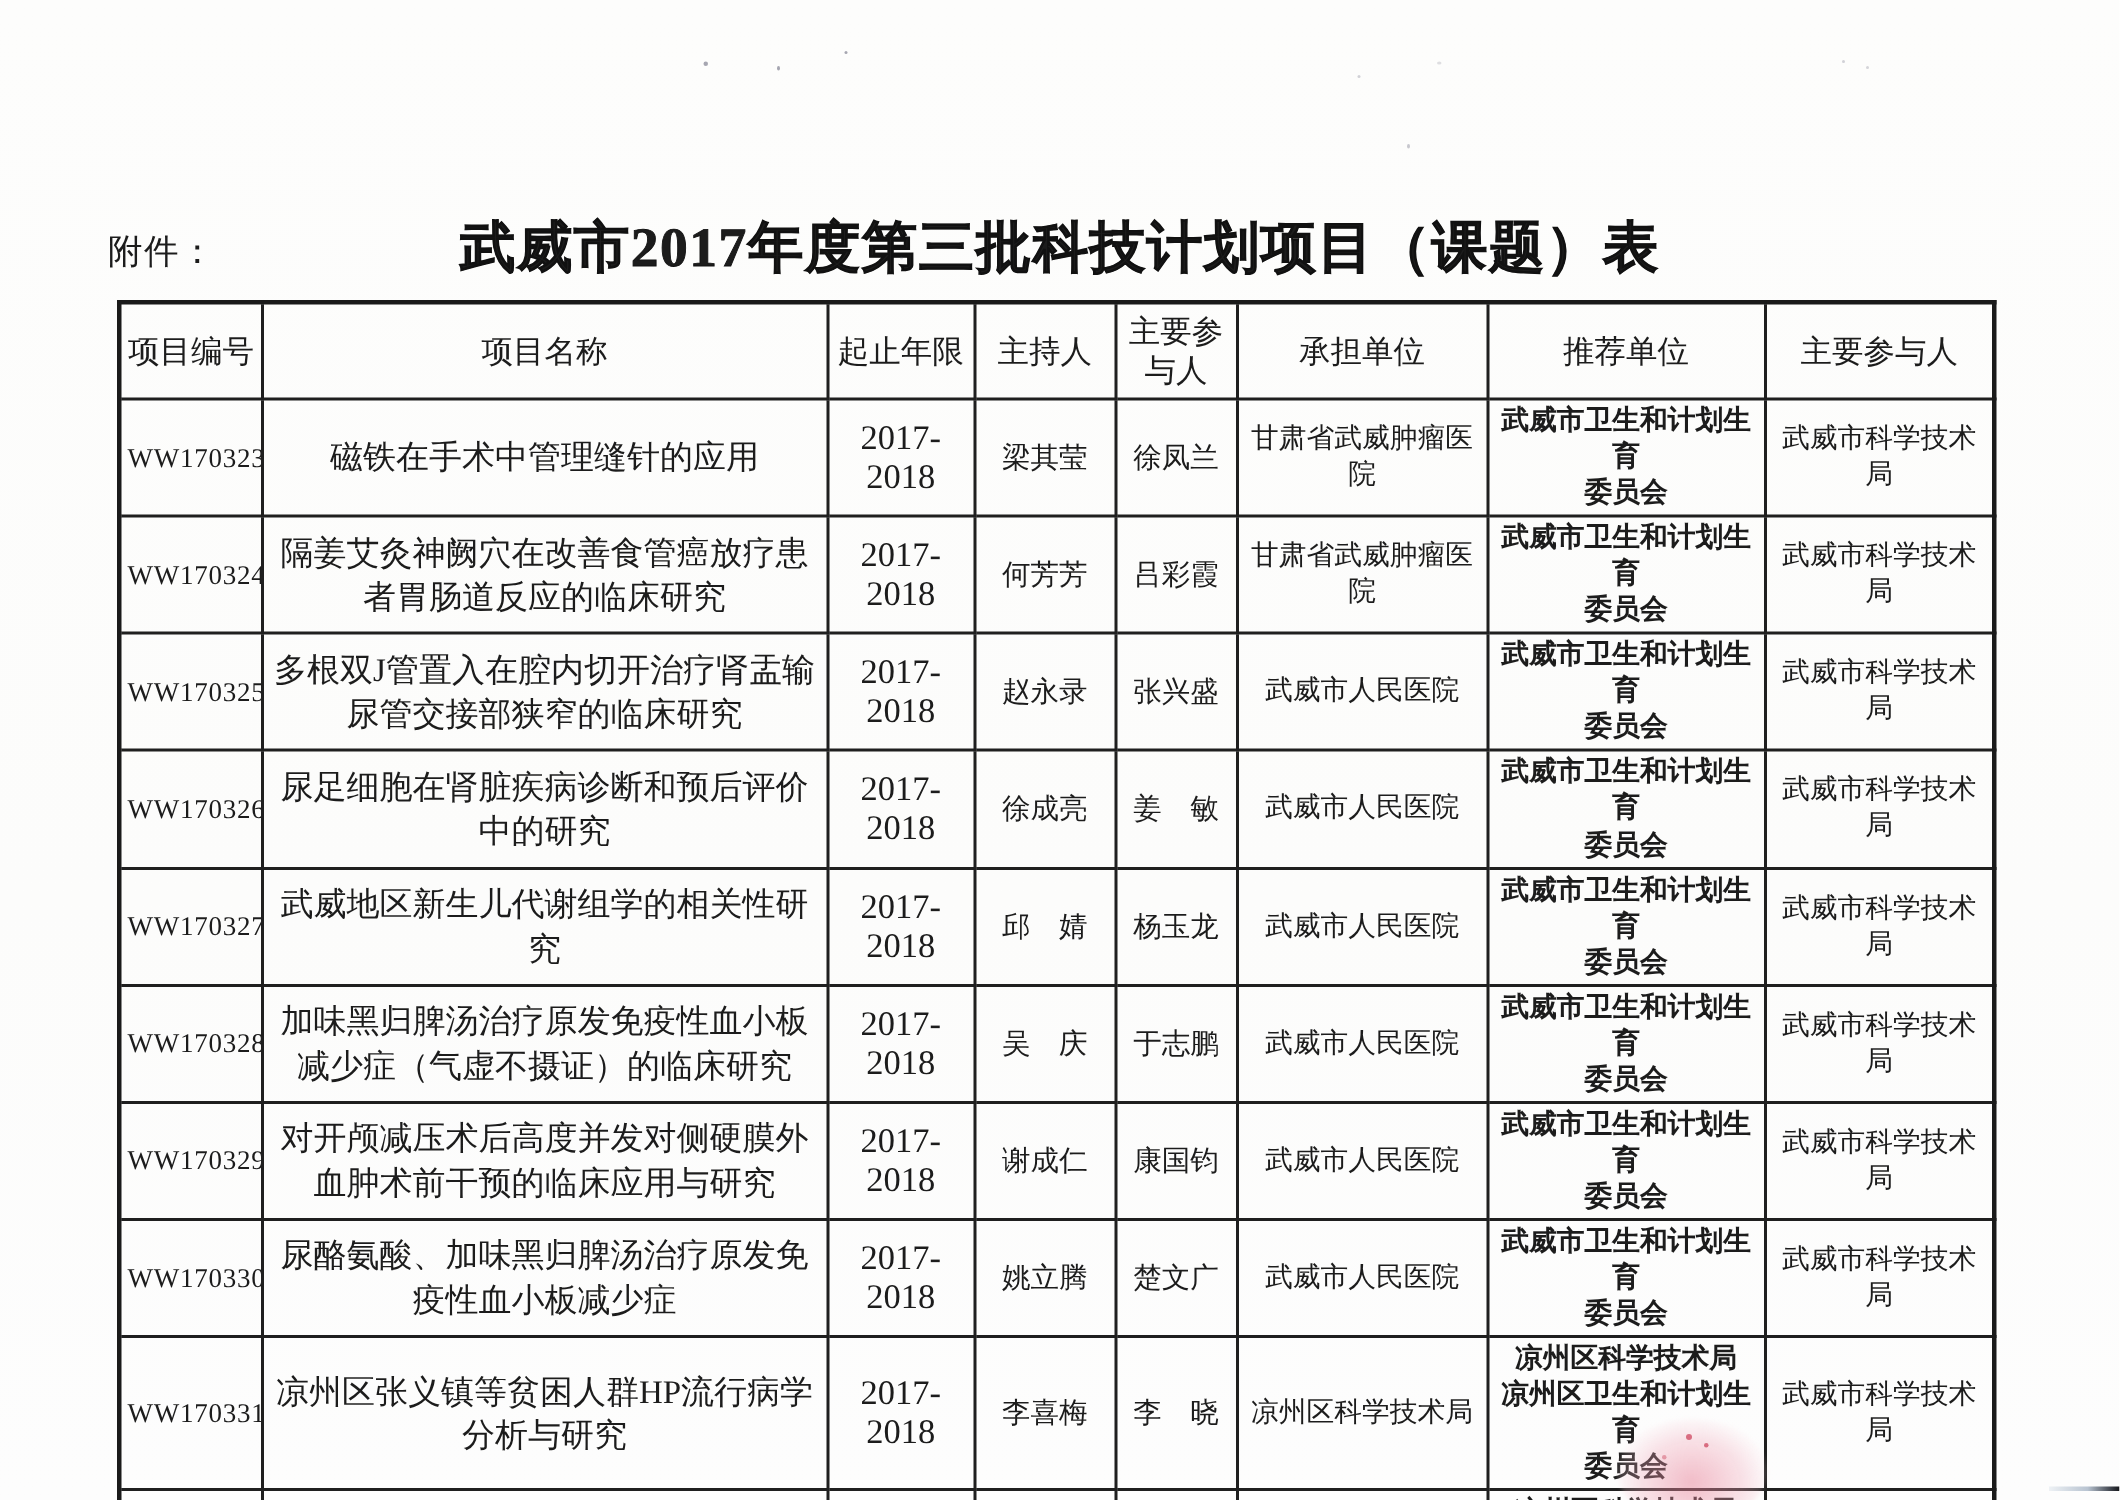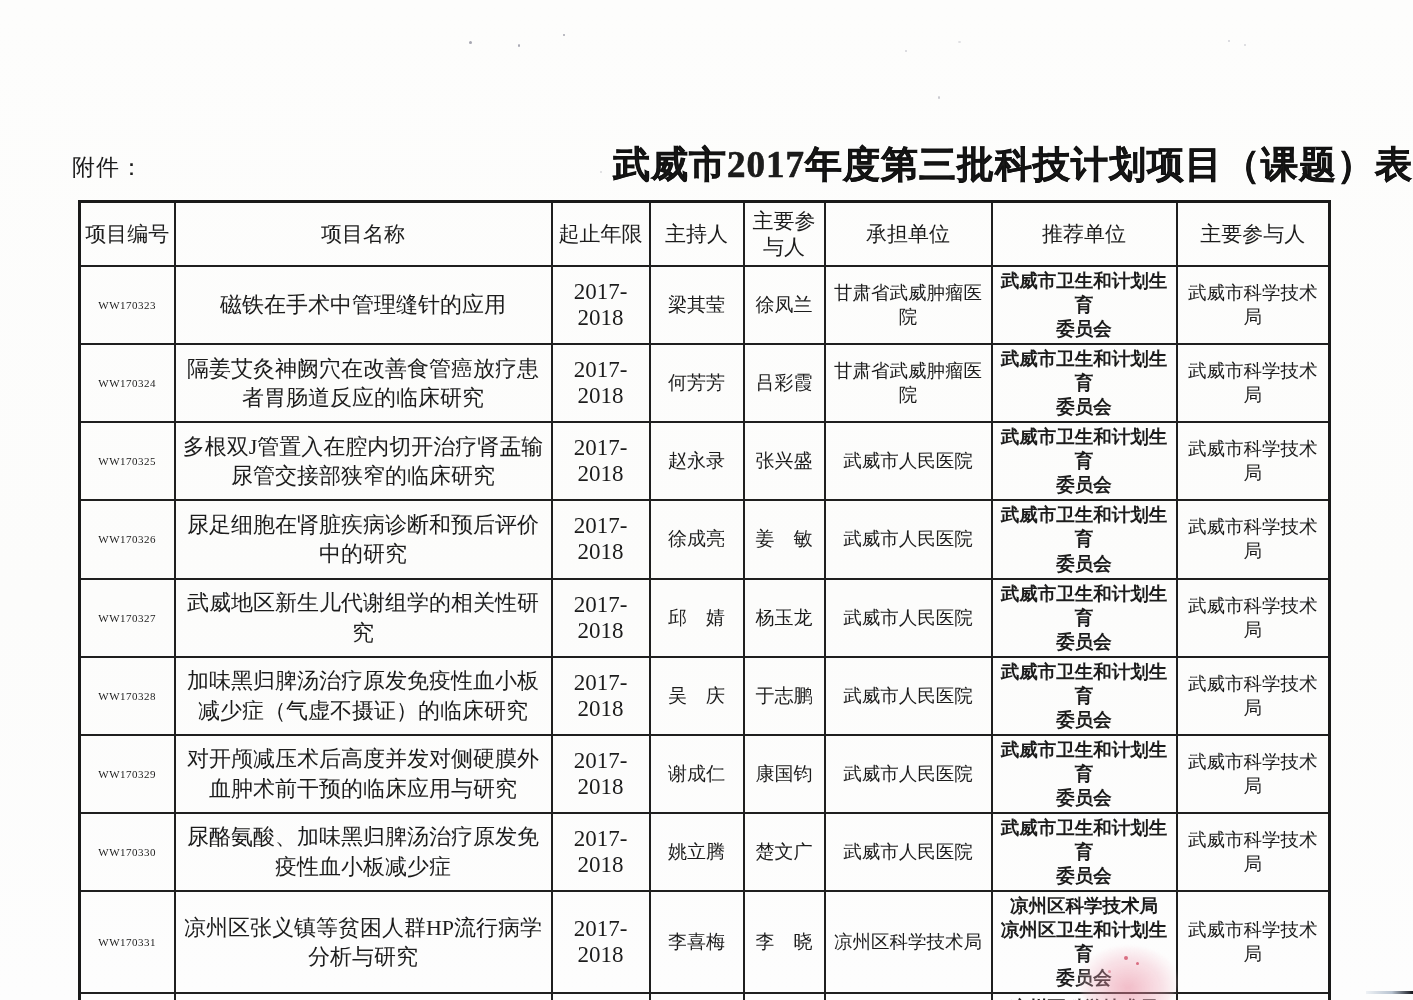--- a/index.html
+++ b/index.html
@@ -20,21 +20,21 @@
     left: 72px; top: 112px;
     font-size: 23px;
     letter-spacing: 1px;
     margin-top: 40px;
   }
   .title {
     position: absolute;
     left: 0; top: 140px;
     width: 1413px;
     margin: 0;
-    text-align: right;
+    text-align: center;
     font-size: 37px;
     font-weight: bold;
     letter-spacing: 1px;
     -webkit-text-stroke: 0.6px #111;
   }
   table.projects {
     position: absolute;
     left: 78px; top: 200px;
     width: 1250px;
     border-collapse: collapse;
@@ -47,21 +47,21 @@
     vertical-align: middle;
     padding: 2px 4px;
     overflow: hidden;
   }
   table.projects th {
     font-size: 21px;
     font-weight: normal;
     height: 58px;
     line-height: 1.25;
   }
-  td.id   { font-size: 11px; letter-spacing: 0.5px; }
+  td.id   { font-size: 18px; letter-spacing: 0.5px; }
   td.name { font-size: 22px; line-height: 1.35; padding: 2px 8px; }
   td.years{ font-size: 23px; }
   td.person { font-size: 19px; }
   td.unit { font-size: 18.5px; line-height: 1.3; }
   td.rec  { white-space: pre-line; font-weight: bold; }
   tr.h55 { height: 55px; }
   tr.h54 { height: 54px; }
   tr.h53 { height: 53px; }
   tr.h75 { height: 75px; }
   

